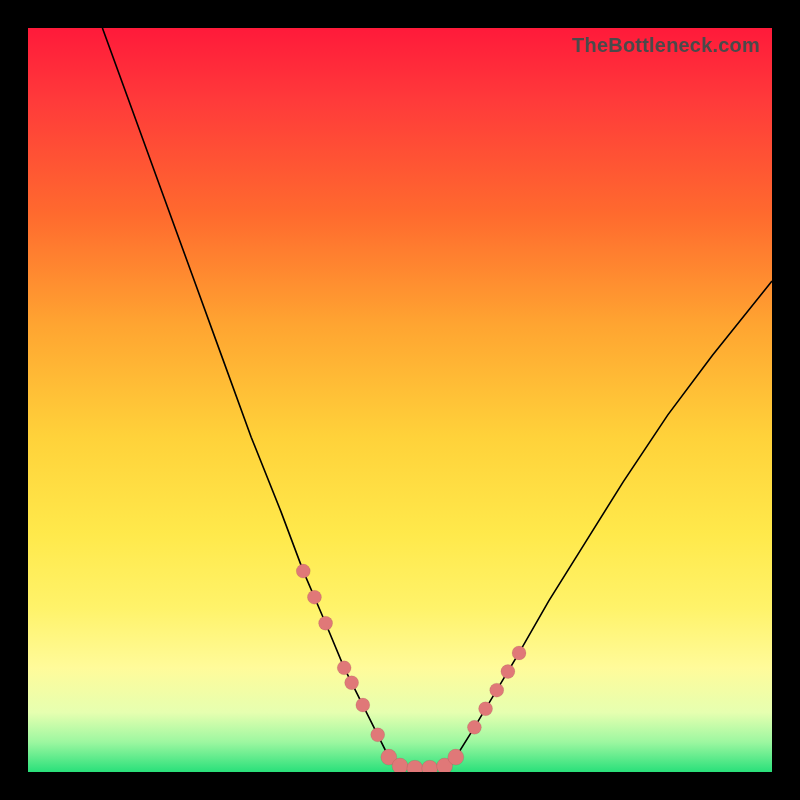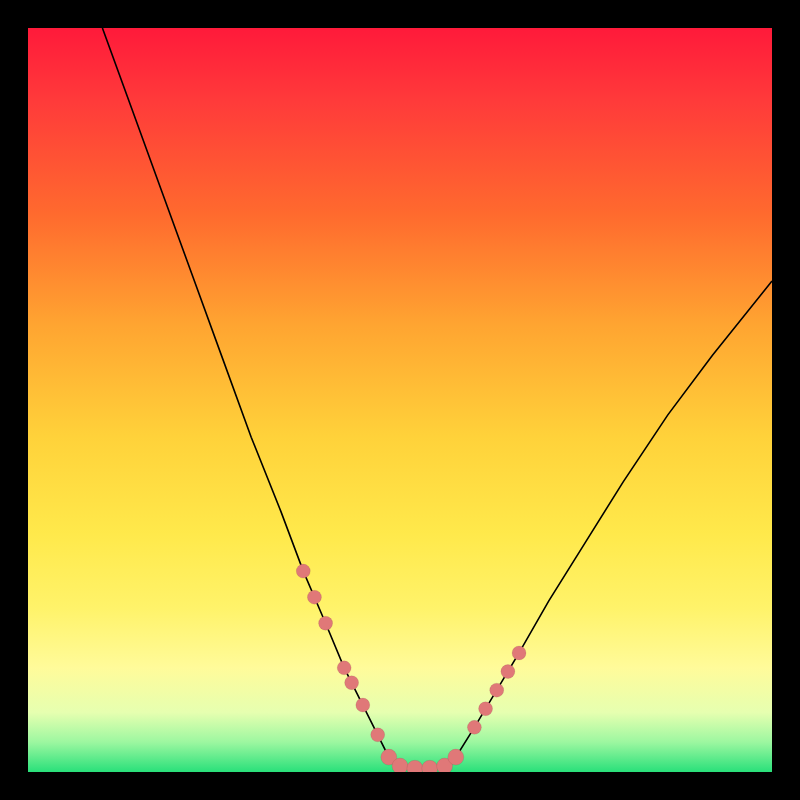--- a/index.html
+++ b/index.html
@@ -53,20 +53,21 @@
     fill: none;
     stroke: #000;
     stroke-width: 1.6;
   }
 </style>
 </head>
 <body>
 
 <div class="frame">
   <div class="plot">
+    <div class="watermark">TheBottleneck.com</div>
     <svg class="curve" viewBox="0 0 744 744">
       <path id="curve-path" class="line" d="M 74.40 0.00 L 104.16 81.84 L 133.92 163.68 L 163.68 245.52 L 193.44 327.36 L 223.20 409.20 L 252.96 483.60 L 275.28 543.12 L 297.60 595.20 L 316.20 639.84 L 334.80 677.04 L 349.68 706.80 L 360.84 729.12 L 360.84 729.12 L 372.00 738.05 L 386.88 740.28 L 401.76 740.28 L 416.64 738.05 L 427.80 729.12 L 427.80 729.12 L 446.40 699.36 L 468.72 662.16 L 491.04 624.96 L 520.80 572.88 L 558.00 513.36 L 595.20 453.84 L 639.84 386.88 L 684.48 327.36 L 744.00 252.96 "></path>
       <g id="marker-group">
           <circle cx="275.28" cy="543.12" r="7" class="marker"></circle>
           <circle cx="286.44" cy="569.16" r="7" class="marker"></circle>
           <circle cx="297.60" cy="595.20" r="7" class="marker"></circle>
           <circle cx="316.20" cy="639.84" r="7" class="marker"></circle>
           <circle cx="323.64" cy="654.72" r="7" class="marker"></circle>
           <circle cx="334.80" cy="677.04" r="7" class="marker"></circle>
           <circle cx="349.68" cy="706.80" r="7" class="marker"></circle>

